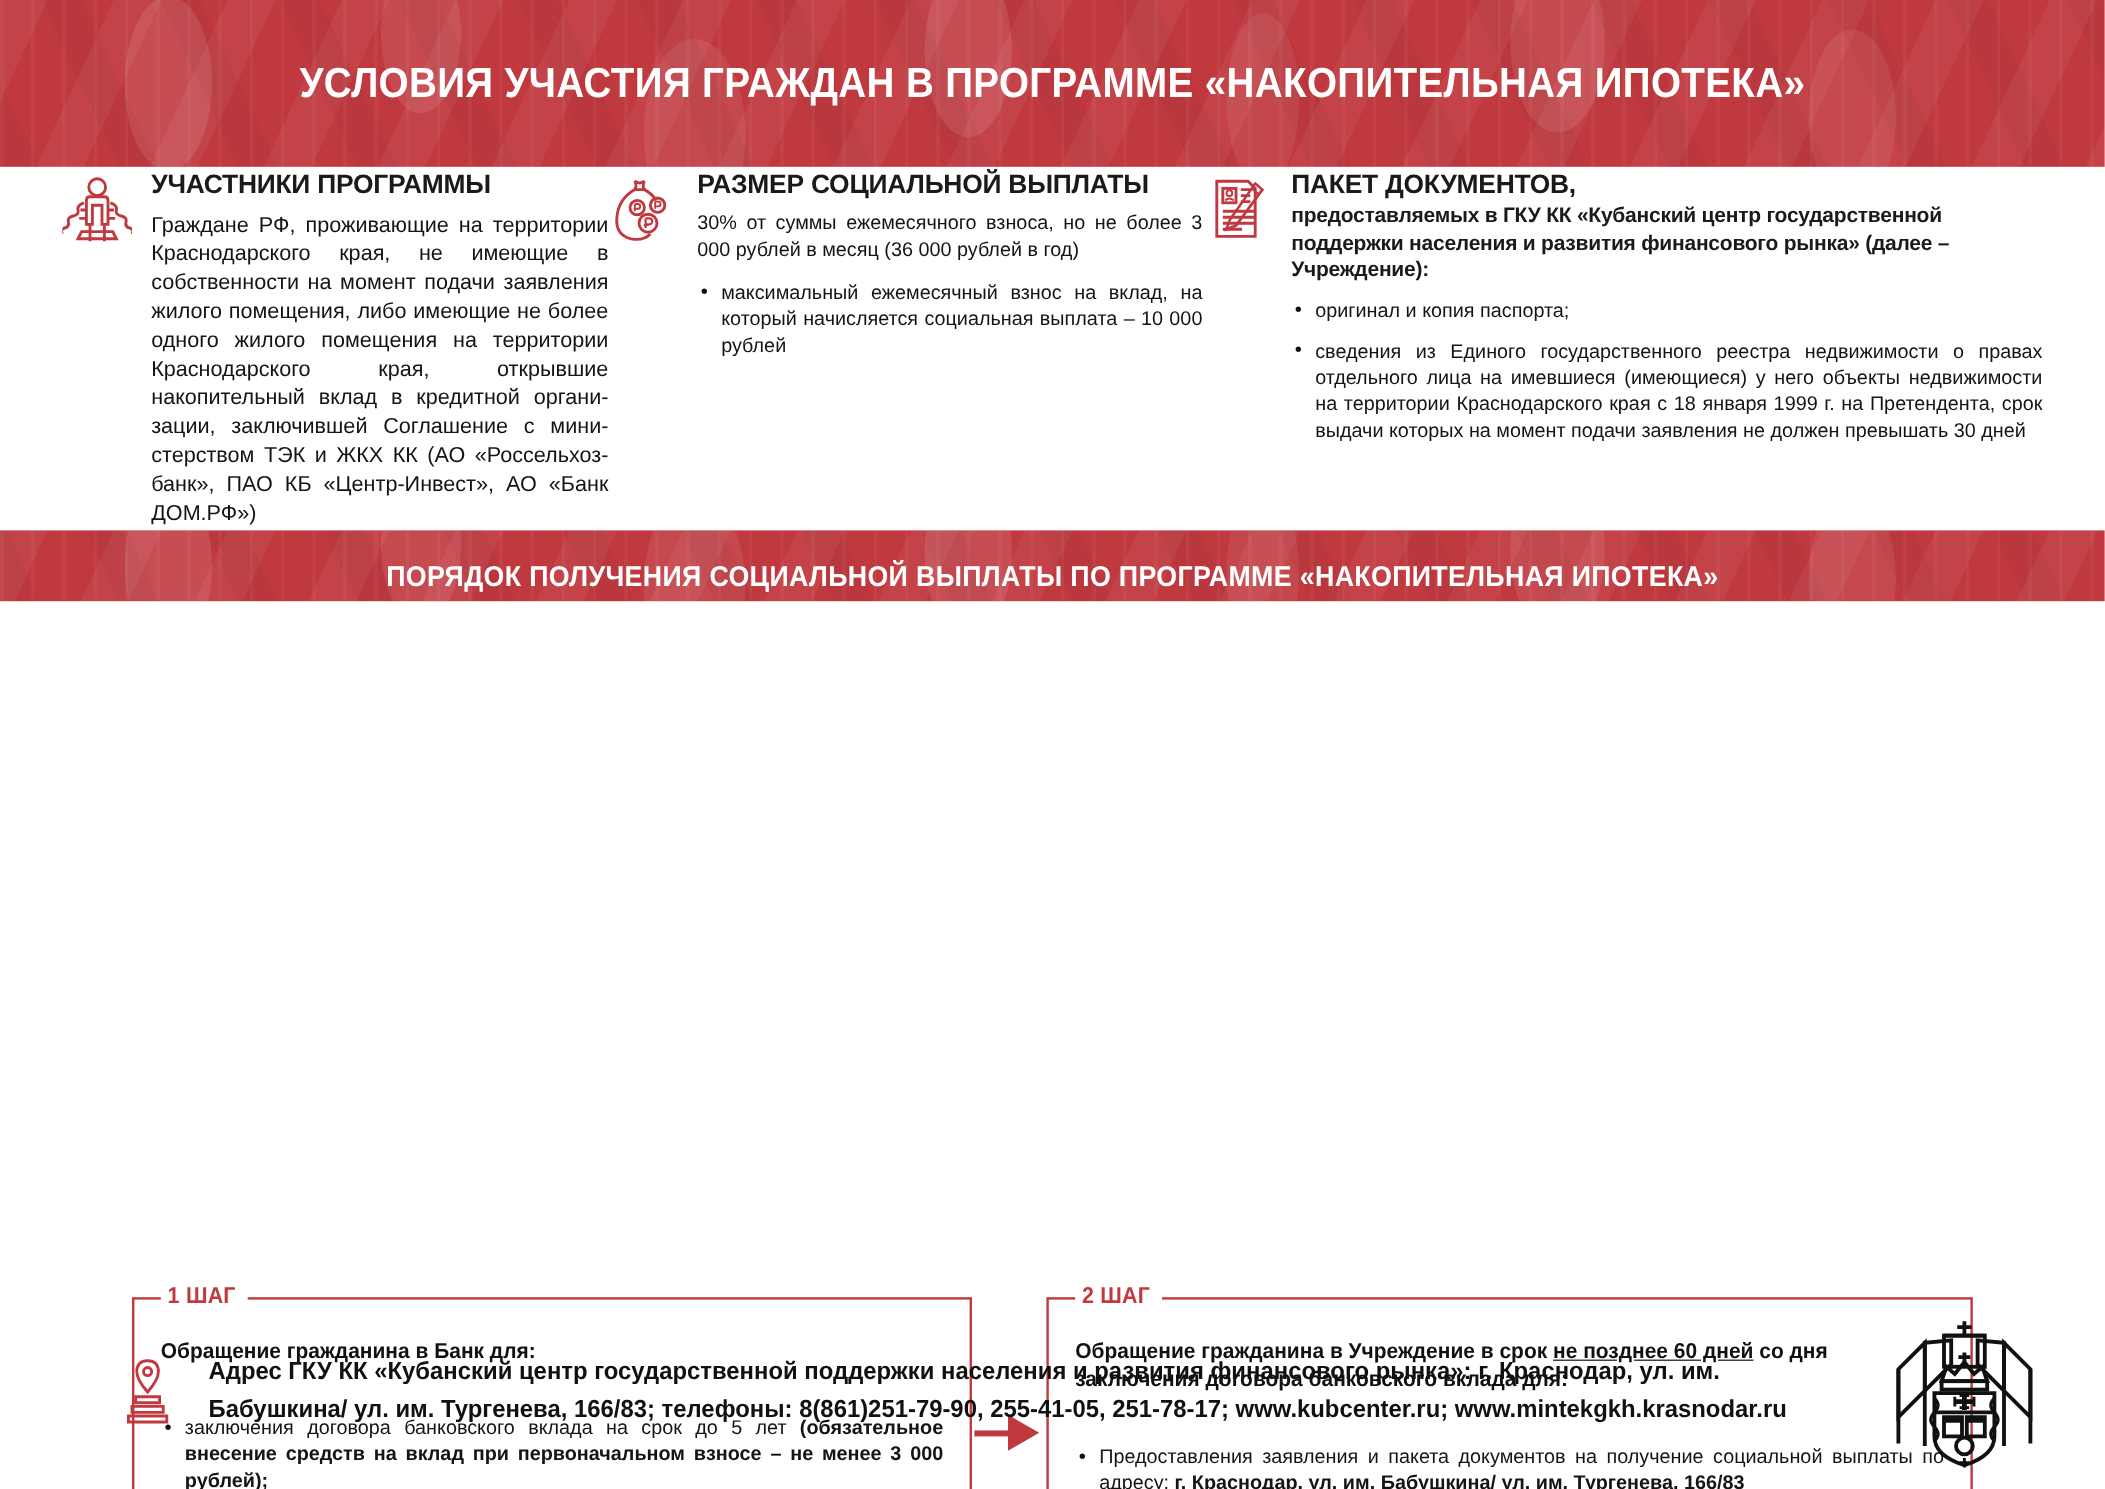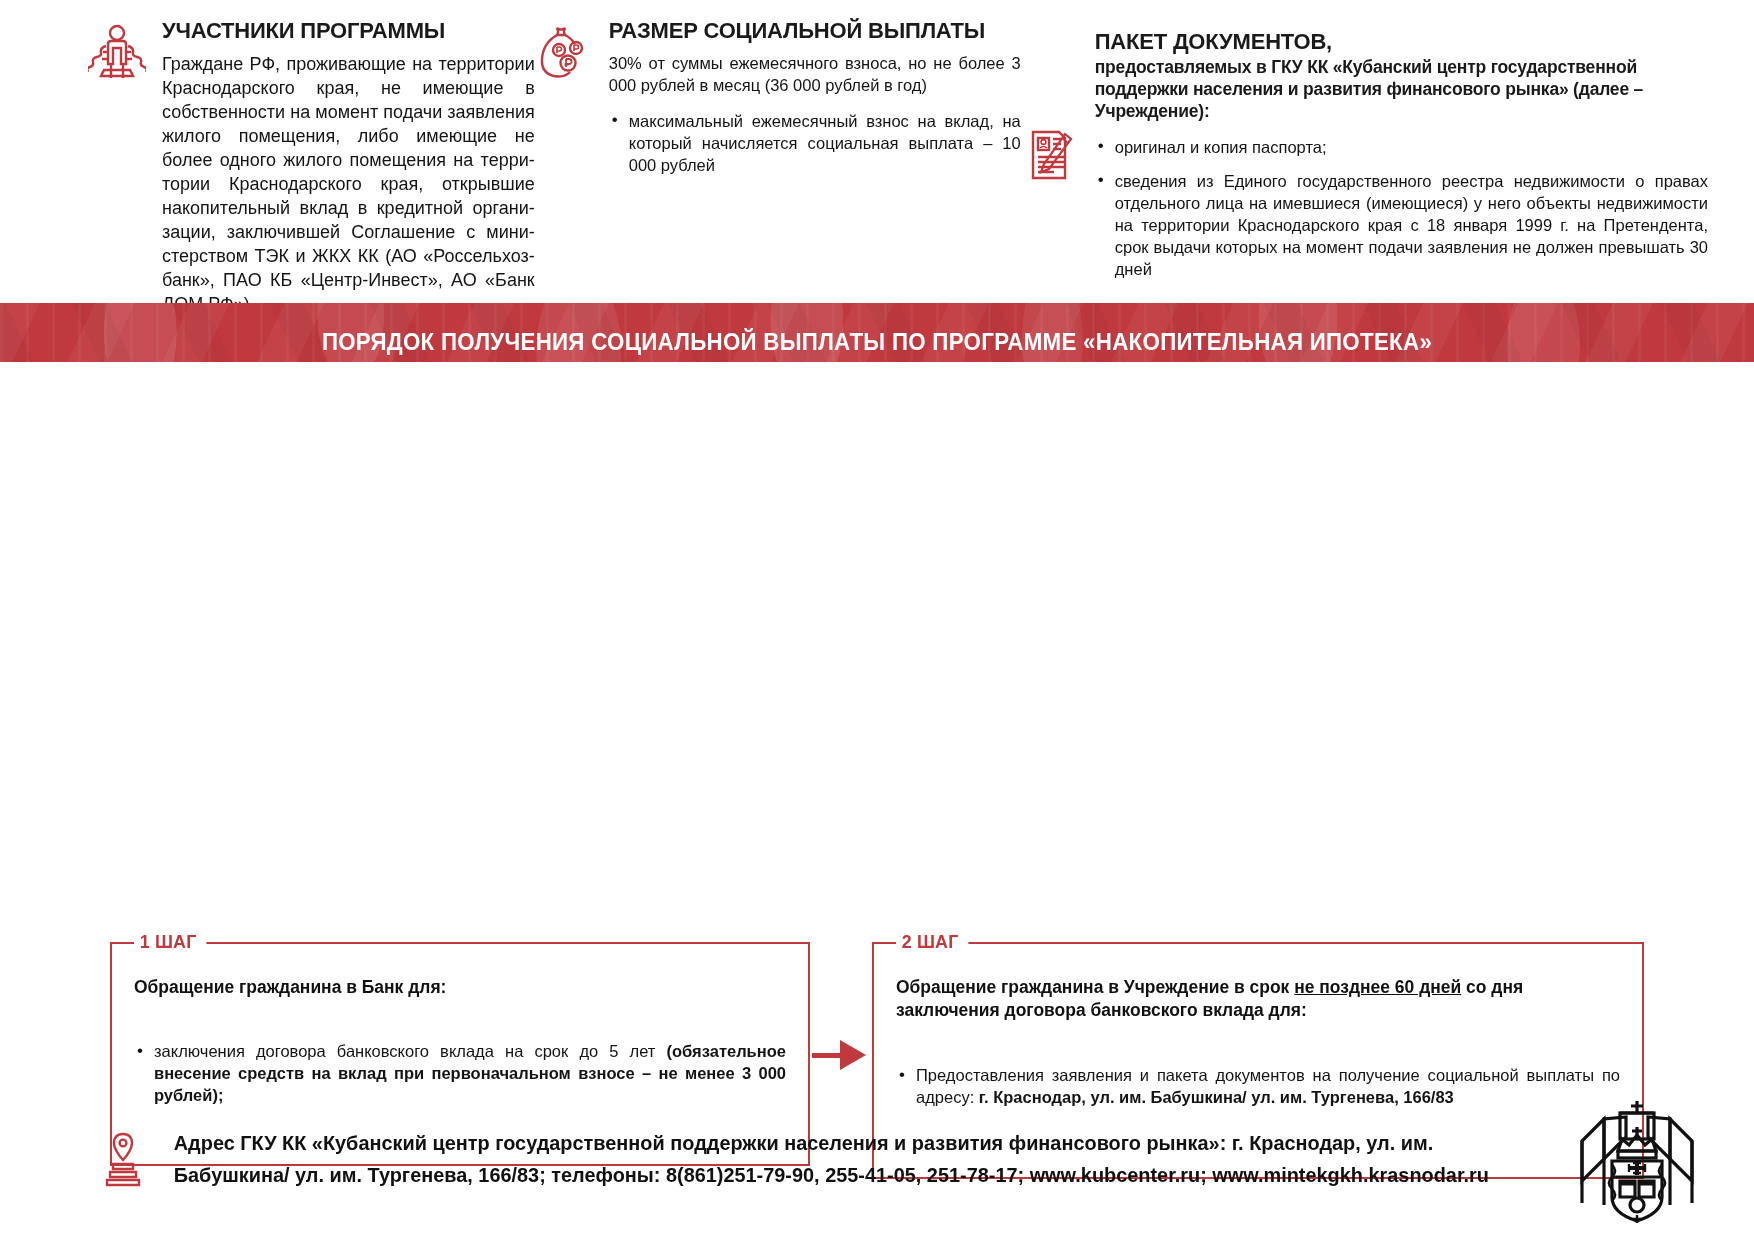--- a/index.html
+++ b/index.html
@@ -54,29 +54,28 @@
   }
   .banner-mid h2 {
     font-size: 24px;
     line-height: 77px;
     transform: scaleX(0.93);
   }
 
   
   .cols {
     display: flex;
-    padding: 18px 46px 12px 52px;
+    padding: 2px 46px 12px 52px;
     gap: 0px;
     height: 303px;
-    margin-left: 36px;
   }
   .col { display: flex; gap: 12px; }
   .col-1 { width: 455px; }
   .col-2 { width: 495px; }
-  .col-3 { width: 700px; align-items: center; }
+  .col-3 { width: 700px; }
 
   .col-icon { flex: 0 0 auto; width: 62px; padding-top: 4px; }
   .col-body { flex: 1 1 auto; }
 
   .col-title {
     font-size: 22px;
     font-weight: bold;
     color: #1a1a1a;
     line-height: 1.15;
     margin-bottom: 10px;
@@ -188,20 +187,25 @@
   }
   .footer-logo { flex: 0 0 auto; width: 150px; text-align: center; }
 
   svg { display: block; }
 </style>
 </head>
 <body>
 
 <div class="page">
 
+  <div class="banner banner-top">
+    <div class="pattern"></div>
+    <div class="pattern2"></div>
+    <h1>УСЛОВИЯ УЧАСТИЯ ГРАЖДАН В ПРОГРАММЕ «НАКОПИТЕЛЬНАЯ ИПОТЕКА»</h1>
+  </div>
 
   <div class="cols">
 
     <div class="col col-1">
       <div class="col-icon">
         <svg width="58" height="62" viewBox="0 0 58 62">
           <g fill="none" stroke="#c0393f" stroke-width="2.4">
             <circle cx="29" cy="11" r="7"></circle>
             <path d="M20 22 q0-3 3-3 h12 q3 0 3 3 v20 h-5 v-16 h-8 v16 h-5 z"></path>
             <path d="M23 42 v14 M35 42 v14"></path>

